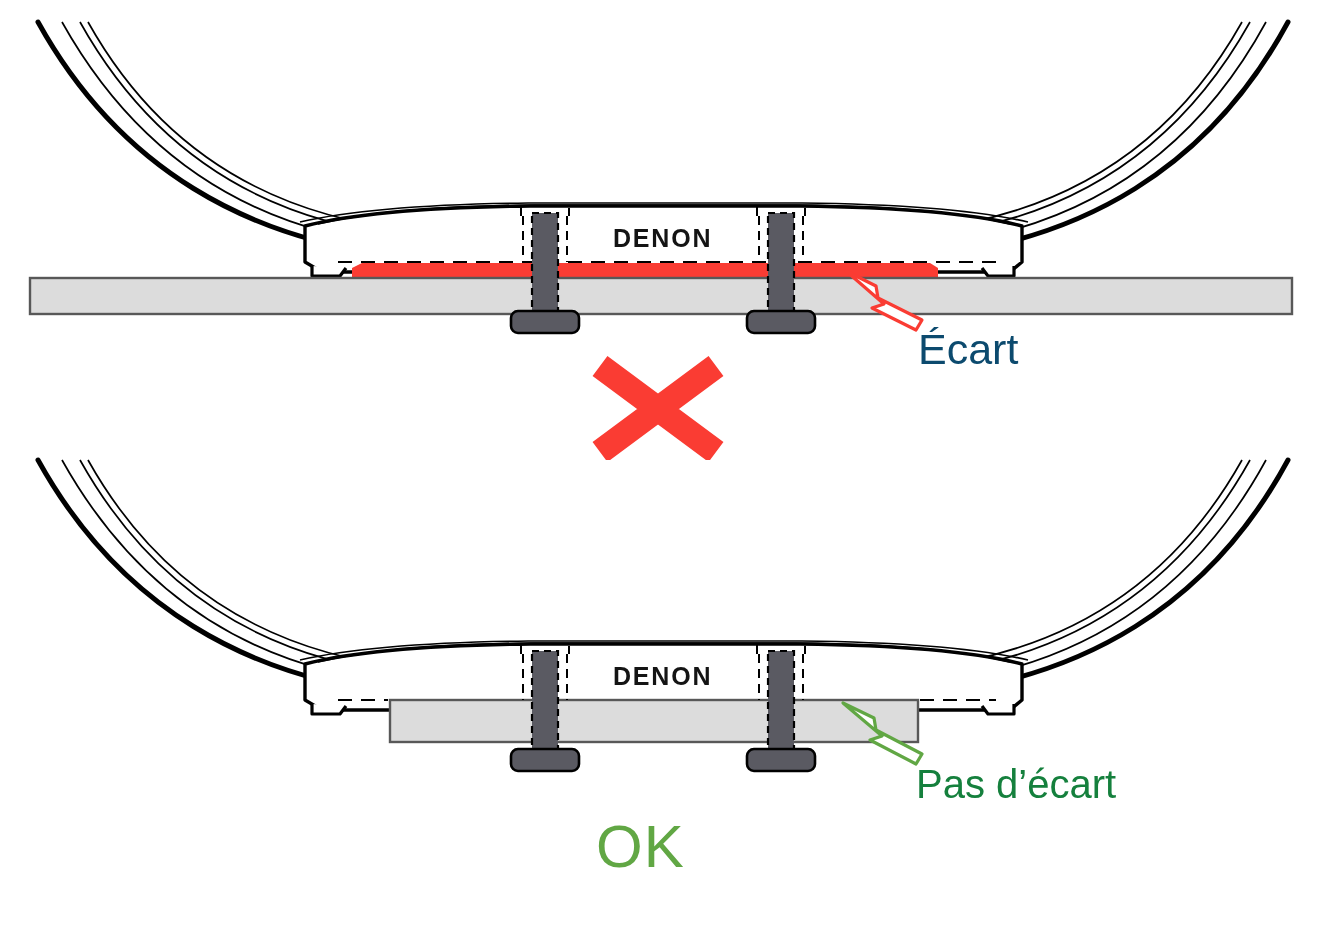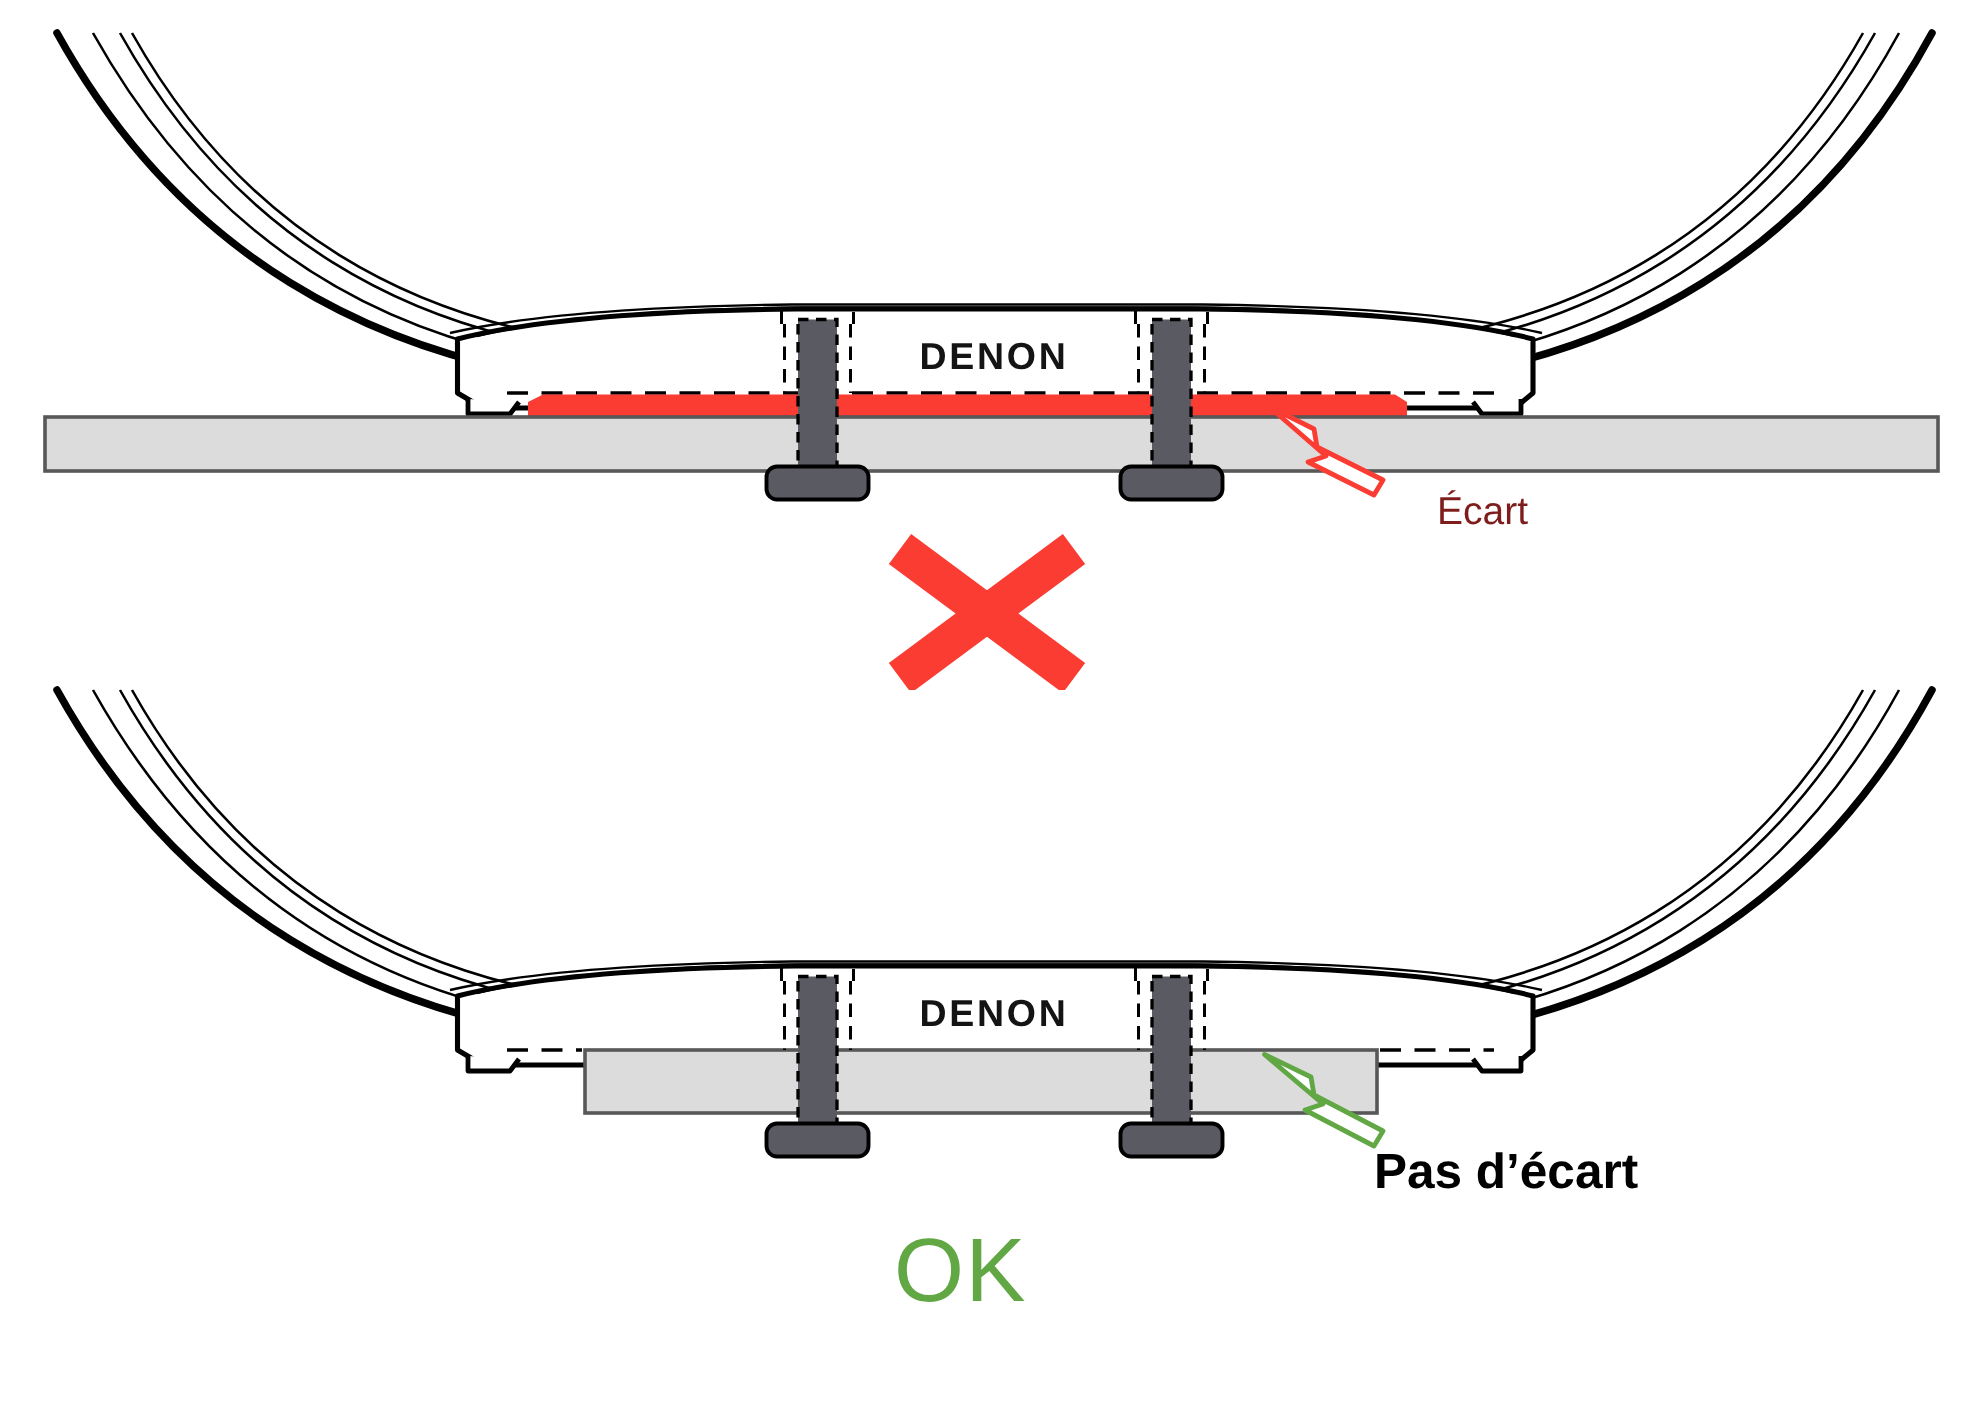--- a/index.html
+++ b/index.html
@@ -27,31 +27,29 @@
     height: 937px;
   }
   .lbl {
     position: absolute;
     white-space: nowrap;
     font-family: "Liberation Sans", sans-serif;
   }
   #gap-label {
     left: 918px;
     top: 325px;
-    font-size: 26px;
-    color: #7f1d1d;
+    font-size: 43px;
+    color: #0c4a6e;
     letter-spacing: 0px;
-    margin-left: 40px;
   }
   #nogap-label {
     left: 916px;
     top: 762px;
-    font-size: 33px;
-    color: #000000;
-    font-weight: bold;
+    font-size: 40px;
+    color: #15803d;
   }
   #ok-mark {
     left: 596px;
     top: 812px;
     font-size: 60px;
     color: #61a744;
     font-weight: 400;
     letter-spacing: 1px;
   }
   #denon-top, #denon-bottom {

